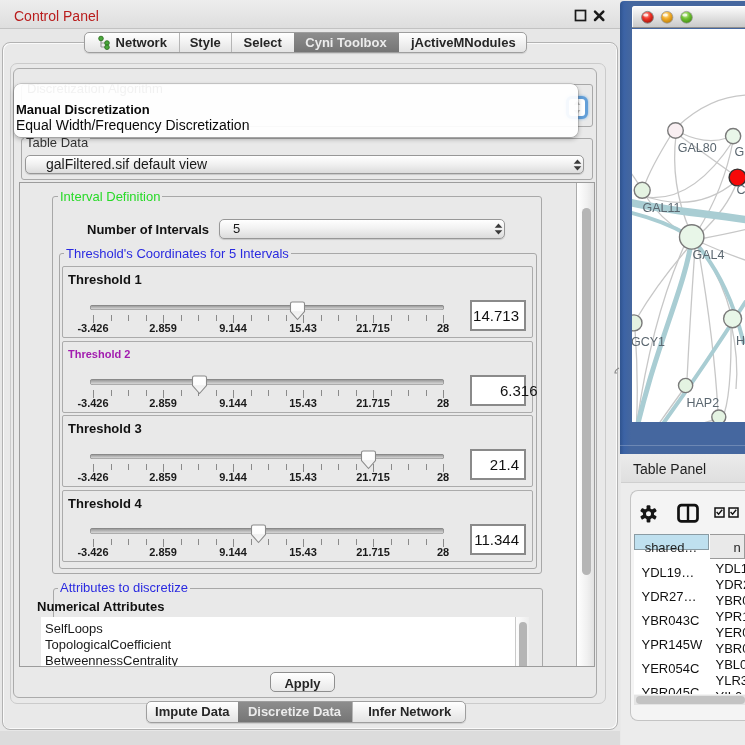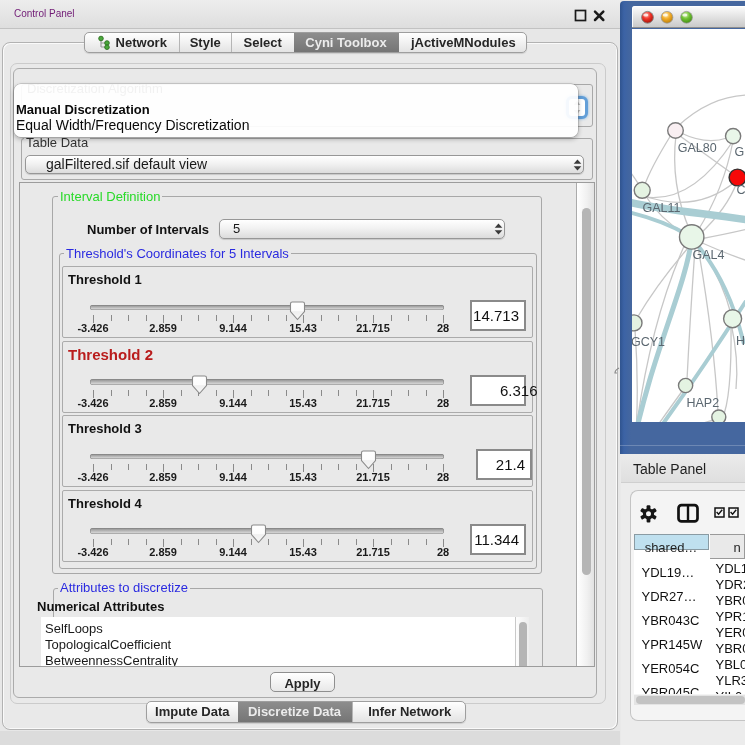--- a/index.html
+++ b/index.html
@@ -147,21 +147,21 @@
 <div class="abs" style="left:633.5px;top:559px;width:111.5px;height:135px;overflow:hidden;font-size:13px;color:#111;">
   <div style="position:absolute;left:8px;top:2px;line-height:24px;">YDL19…<br>YDR27…<br>YBR043C<br>YPR145W<br>YER054C<br>YBR045C<br>YBL079W<br>YLR345W<br>YIL052C</div>
   <div style="position:absolute;left:82px;top:2px;line-height:16px;">YDL1<br>YDR2<br>YBR0<br>YPR1<br>YER0<br>YBR0<br>YBL0<br>YLR3<br>YIL0</div>
 </div>
 <div class="abs" style="left:633.5px;top:694.5px;width:111.5px;height:10px;background:#e4e4e4;"></div>
 <div class="abs" style="left:636px;top:695.5px;width:109px;height:8.5px;background:#c3c3c3;border-radius:5px;"></div>
 
 <div class="abs" id="cpwin" style="left:0;top:0;width:620px;height:745px;background:#e7e7e7;">
 
   <div class="abs" style="left:0;top:0;width:620px;height:29px;background:linear-gradient(#ededed,#dedede);border-bottom:1px solid #c2c2c2;"></div>
-  <div class="abs" style="left:14px;top:7.5px;font-size:10px;color:#701a75;">Control Panel</div>
+  <div class="abs" style="left:14px;top:7.5px;font-size:14px;color:#b91c1c;">Control Panel</div>
   <svg class="abs" style="left:572px;top:7px;" width="42" height="18">
     <rect x="3.5" y="3.5" width="10" height="10" fill="none" stroke="#1a1a1a" stroke-width="1.7"></rect>
     <path d="M23,4.7 l8.3,8.3 M31.3,4.7 l-8.3,8.3" stroke="#1a1a1a" stroke-width="2.5" stroke-linecap="round"></path>
   </svg>
 
   <div class="abs" style="left:2px;top:42px;width:616px;height:688px;background:#e9e9e9;border:1px solid #b2b2b2;border-radius:8px;box-shadow:inset 1px 1px 0 rgba(255,255,255,0.75), inset -1px -1px 0 rgba(255,255,255,0.75);"></div>
 
   <div class="abs" style="left:84px;top:32px;width:443px;height:21px;background:linear-gradient(#ffffff,#f0f0f0 55%,#e3e3e3);border:1px solid #9e9e9e;border-radius:5px;box-shadow:0 1px 1px rgba(0,0,0,0.12);overflow:hidden;">
     <div class="seg" style="left:0;width:93.5px;">
       <svg width="14" height="15" style="margin-right:5px;">
@@ -259,21 +259,21 @@
             <linearGradient id="thg0" x1="0" y1="0" x2="0" y2="1">
               <stop offset="0" stop-color="#ffffff"></stop>
               <stop offset="0.5" stop-color="#fcfcfc"></stop>
               <stop offset="0.55" stop-color="#f0f0f0"></stop>
               <stop offset="1" stop-color="#f6f6f6"></stop>
             </linearGradient>
           </defs>
         </svg>
     <div class="tfield" style="top:300px;">14.713</div>
     <div class="tbox" style="top:340.5px;"></div>
-    <div class="abs b" style="left:68px;top:347.5px;font-size:15px;color:#b91c1c;line-height:13px;">Threshold 2</div>
+    <div class="abs b" style="left:68px;top:347.5px;font-size:11px;color:#a21caf;line-height:13px;">Threshold 2</div>
     <div class="abs" style="left:90px;top:379.0px;width:354px;height:5.5px;border-radius:3px;background:linear-gradient(#8a8a8a,#ababab 35%,#cccccc 70%,#dddddd);box-shadow:inset 0 0 0 0.5px #808080;"></div>
 
     <div class="tick" style="left:93.0px;top:389.5px;height:8px;"></div>
         <div class="tick" style="left:110.5px;top:389.5px;height:6px;"></div>
         <div class="tick" style="left:128.0px;top:389.5px;height:6px;"></div>
         <div class="tick" style="left:145.5px;top:389.5px;height:6px;"></div>
         <div class="tick" style="left:163.0px;top:389.5px;height:8px;"></div>
         <div class="tick" style="left:180.5px;top:389.5px;height:6px;"></div>
         <div class="tick" style="left:198.0px;top:389.5px;height:6px;"></div>
         <div class="tick" style="left:215.5px;top:389.5px;height:6px;"></div>
@@ -343,21 +343,21 @@
           <path d="M1.5,2.8 Q1.5,1 3.3,1 L13.7,1 Q15.5,1 15.5,2.8 L15.5,10.5 L8.5,18.5 L1.5,10.5 Z" fill="url(#thg2)" stroke="#8a8a8a" stroke-width="1.1"></path>
           <defs>
             <linearGradient id="thg2" x1="0" y1="0" x2="0" y2="1">
               <stop offset="0" stop-color="#ffffff"></stop>
               <stop offset="0.5" stop-color="#fcfcfc"></stop>
               <stop offset="0.55" stop-color="#f0f0f0"></stop>
               <stop offset="1" stop-color="#f6f6f6"></stop>
             </linearGradient>
           </defs>
         </svg>
-    <div class="tfield" style="top:449px;margin-left:6px;">21.4</div>
+    <div class="tfield" style="top:449px;">21.4</div>
     <div class="tbox" style="top:489.5px;"></div>
     <div class="abs b" style="left:68px;top:496.5px;font-size:13px;color:#111;line-height:13px;">Threshold 4</div>
     <div class="abs" style="left:90px;top:528.0px;width:354px;height:5.5px;border-radius:3px;background:linear-gradient(#8a8a8a,#ababab 35%,#cccccc 70%,#dddddd);box-shadow:inset 0 0 0 0.5px #808080;"></div>
 
     <div class="tick" style="left:93.0px;top:538.5px;height:8px;"></div>
         <div class="tick" style="left:110.5px;top:538.5px;height:6px;"></div>
         <div class="tick" style="left:128.0px;top:538.5px;height:6px;"></div>
         <div class="tick" style="left:145.5px;top:538.5px;height:6px;"></div>
         <div class="tick" style="left:163.0px;top:538.5px;height:8px;"></div>
         <div class="tick" style="left:180.5px;top:538.5px;height:6px;"></div>

